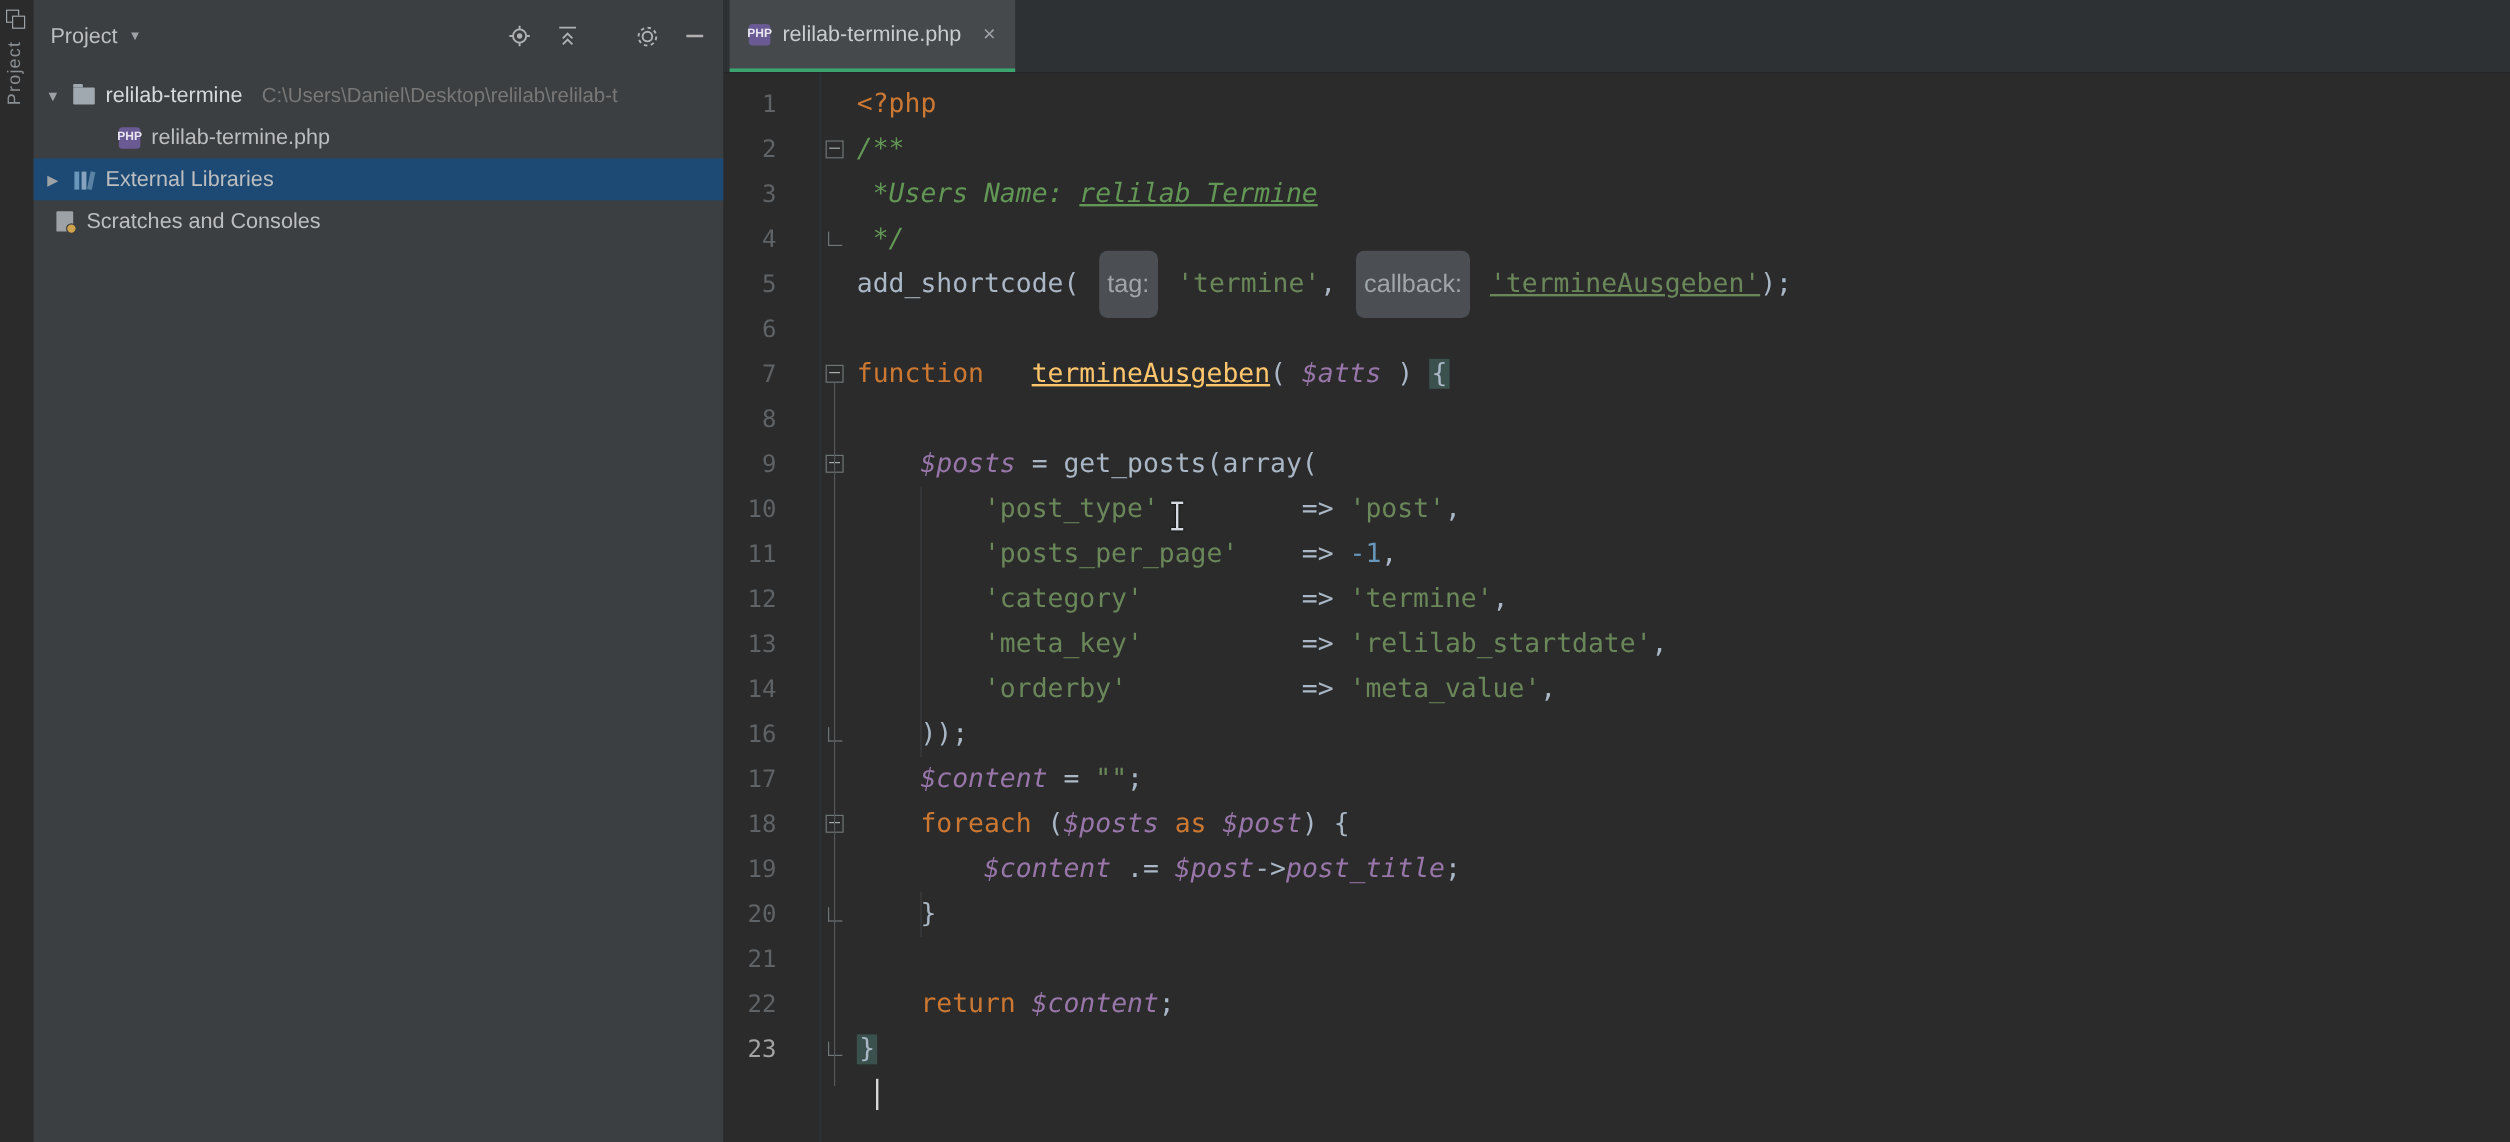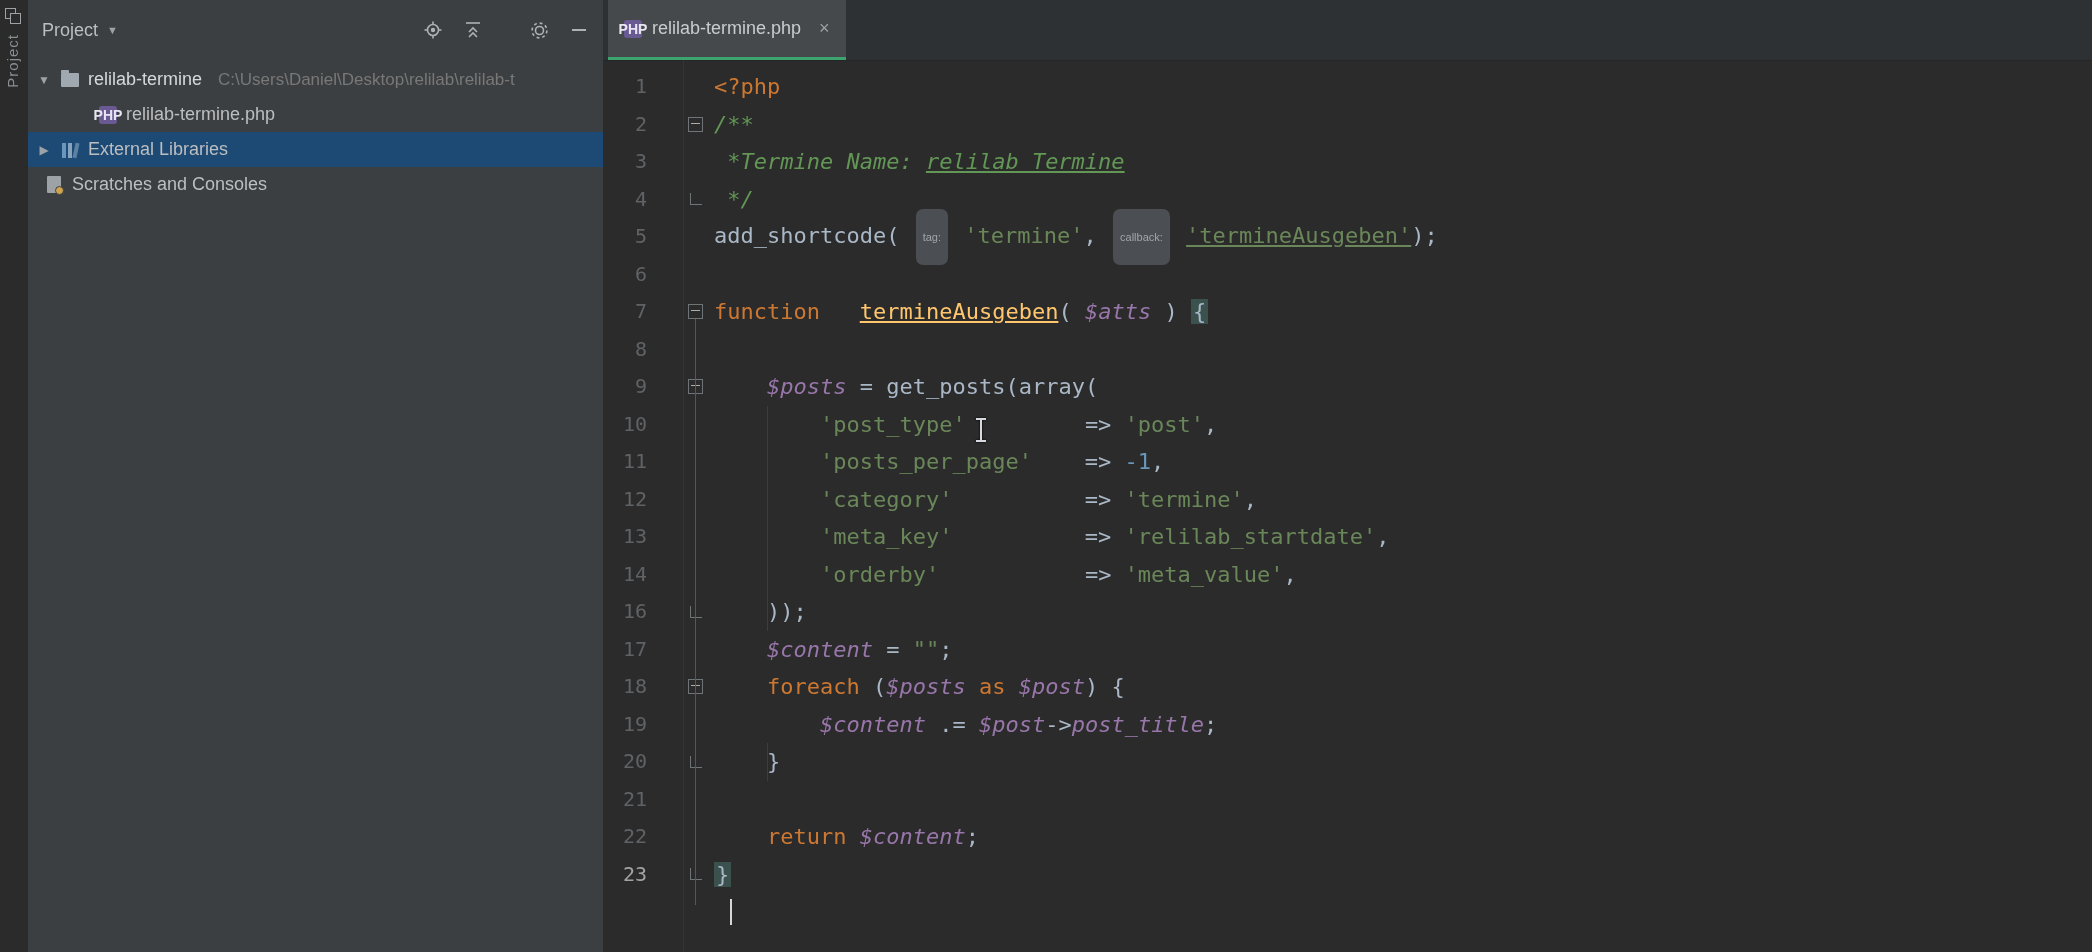--- a/index.html
+++ b/index.html
@@ -64,39 +64,39 @@
   .tk-kw {color:var(--c-kw,#cc7832);}
   .tk-str{color:var(--c-str,#6a8759);}
   .tk-stru{color:var(--c-str,#6a8759);text-decoration:underline;}
   .tk-var{color:var(--c-var,#9876aa);font-style:italic;}
   .tk-fn {color:var(--c-fn,#ffc66d);text-decoration:underline;}
   .tk-num{color:var(--c-num,#6897bb);}
   .tk-cmt{color:var(--c-cmt,#629755);font-style:italic;}
   .tk-cmtu{color:var(--c-cmt,#629755);font-style:italic;text-decoration:underline;}
   .tk-brace{color:var(--c-plain,#a9b7c6);background:var(--c-brace,#3b514d);padding:0 2px;}
   .tk-hint{display:inline-block;background:var(--c-hint-bg,#4b4e52);color:var(--c-hint-fg,#a0a6ac);
-           font-family:"Liberation Sans",sans-serif;font-size:11px;line-height:24px;
+           font-family:"Liberation Sans",sans-serif;font-size:21px;line-height:24px;
            border-radius:7px;padding:16px 7px;margin:0 3px;vertical-align:middle;}
 
   .fold-connector{position:absolute;width:1px;background:#55585a;}
   .iguide{position:absolute;width:1px;background:#3a3e40;}
   .caret-bar{position:absolute;width:2px;height:26px;background:#d8d8d8;}
 
   
   .mouse{position:absolute;width:14px;height:24px;filter:drop-shadow(0 0 1px #000);}
   .mouse .v{position:absolute;left:6px;top:2px;width:2px;height:20px;background:#d6dade;}
   .mouse .h{position:absolute;width:10px;height:2px;left:2px;background:#d6dade;}
   .mouse .h.t{top:0;}
   .mouse .h.b{bottom:0;}
 
   
   .icon-folder{width:18px;height:14px;background:#a0a8b0;border-radius:1px;position:relative;}
   .icon-folder::before{content:"";position:absolute;top:-3px;left:0;width:8px;height:3px;background:#a0a8b0;border-radius:1px 1px 0 0;}
   .icon-php{width:18px;height:18px;background:#6a5a93;border-radius:3px;color:#e8e6f2;
-            font-size:14px;font-weight:bold;display:flex;align-items:center;justify-content:center;}
+            font-size:10px;font-weight:bold;display:flex;align-items:center;justify-content:center;}
   .icon-lib{display:flex;gap:2px;align-items:flex-end;height:16px;}
   .icon-lib i{display:block;width:4px;background:#6897bb;}
   .icon-lib i:nth-child(1){height:15px;}
   .icon-lib i:nth-child(2){height:15px;background:#87a3bd;}
   .icon-lib i:nth-child(3){height:15px;transform:rotate(12deg);background:#5b82a3;}
   .icon-scratch{width:14px;height:17px;background:#9da2a6;position:relative;border-radius:1px;}
   .icon-scratch::after{content:"";position:absolute;right:-3px;bottom:-2px;width:7px;height:7px;background:#d0a44c;border-radius:50%;border:1px solid #3c3f41;}
 </style>
 </head>
 <body>
@@ -206,21 +206,21 @@
             <span class="lngap"></span>
             <span class="fold">
               <span class="fi-start"></span>
             </span>
             <span class="codetext"><span class="tk-cmt">/**</span></span>
           </div>
           <div class="cl">
             <span class="ln">3</span>
             <span class="lngap"></span>
             <span class="fold"></span>
-            <span class="codetext"><span class="tk-cmt"> *Termine Name: </span><span class="tk-cmtu">relilab Termine</span></span>
+            <span class="codetext"><span class="tk-cmt"> *Users Name: </span><span class="tk-cmtu">relilab Termine</span></span>
           </div>
           <div class="cl">
             <span class="ln">4</span>
             <span class="lngap"></span>
             <span class="fold">
               <span class="fi-end"></span>
             </span>
             <span class="codetext"><span class="tk-cmt"> */</span></span>
           </div>
           <div class="cl">

